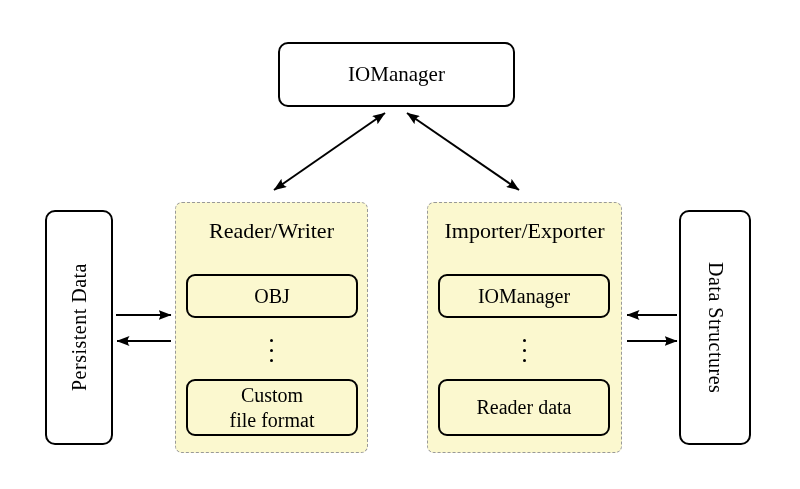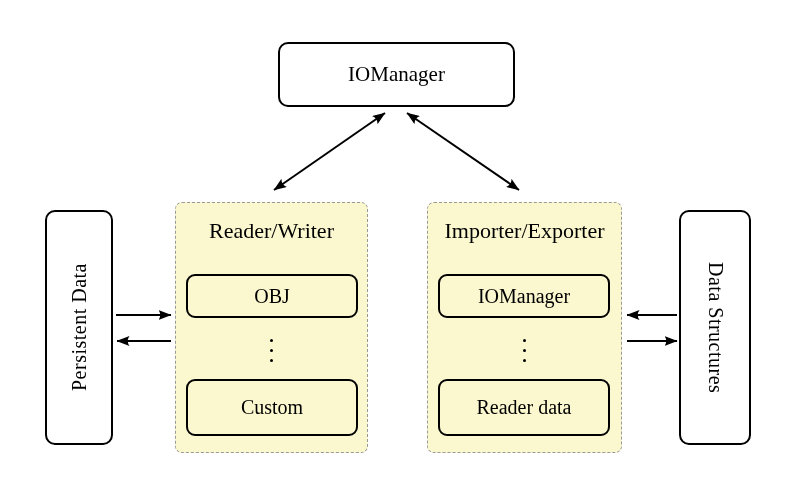--- a/index.html
+++ b/index.html
@@ -143,20 +143,21 @@
     <div class="inner-node inner-top">
       <span>OBJ</span>
     </div>
     <div class="vdots">
       <i></i>
         <i></i>
         <i></i>
     </div>
     <div class="inner-node inner-bottom">
       <span>Custom</span>
+      <span>file format</span>
     </div>
   </div>
 
   <div class="group group-right">
     <div class="group-title">Importer/Exporter</div>
     <div class="inner-node inner-top">
       <span>IOManager</span>
     </div>
     <div class="vdots">
       <i></i>

